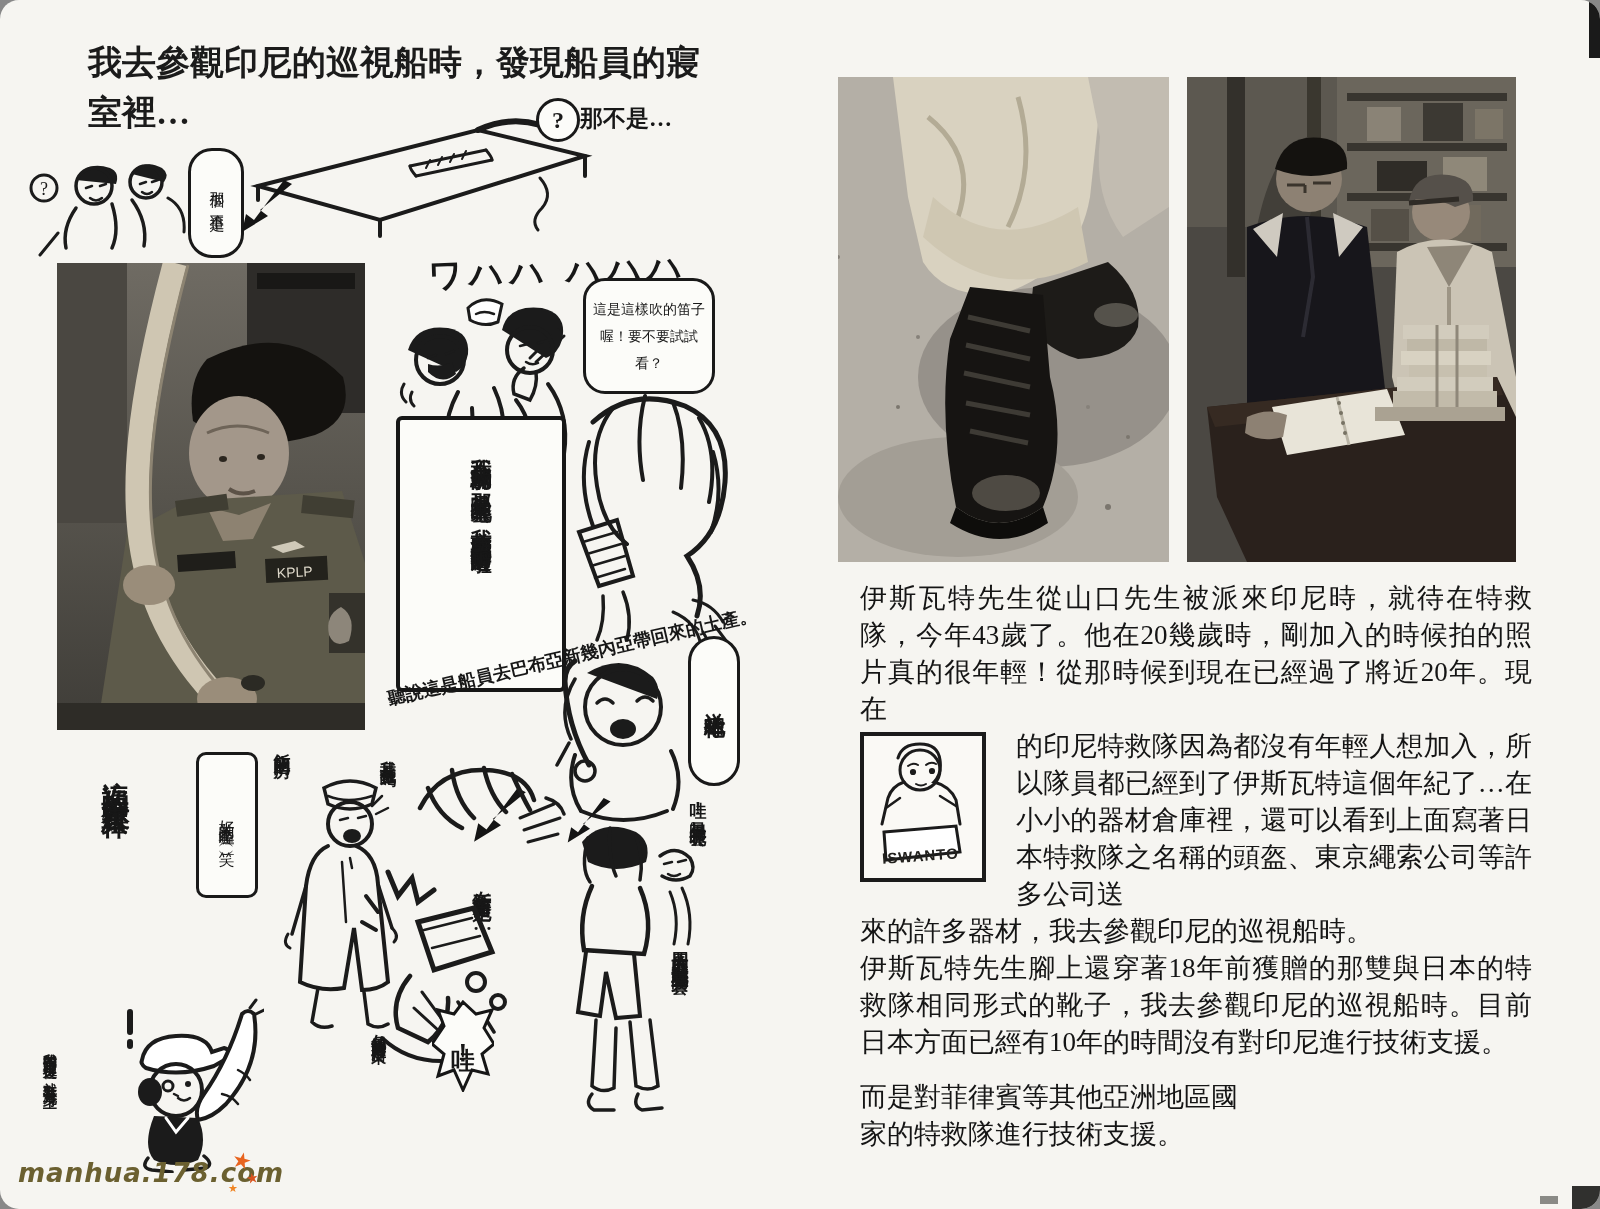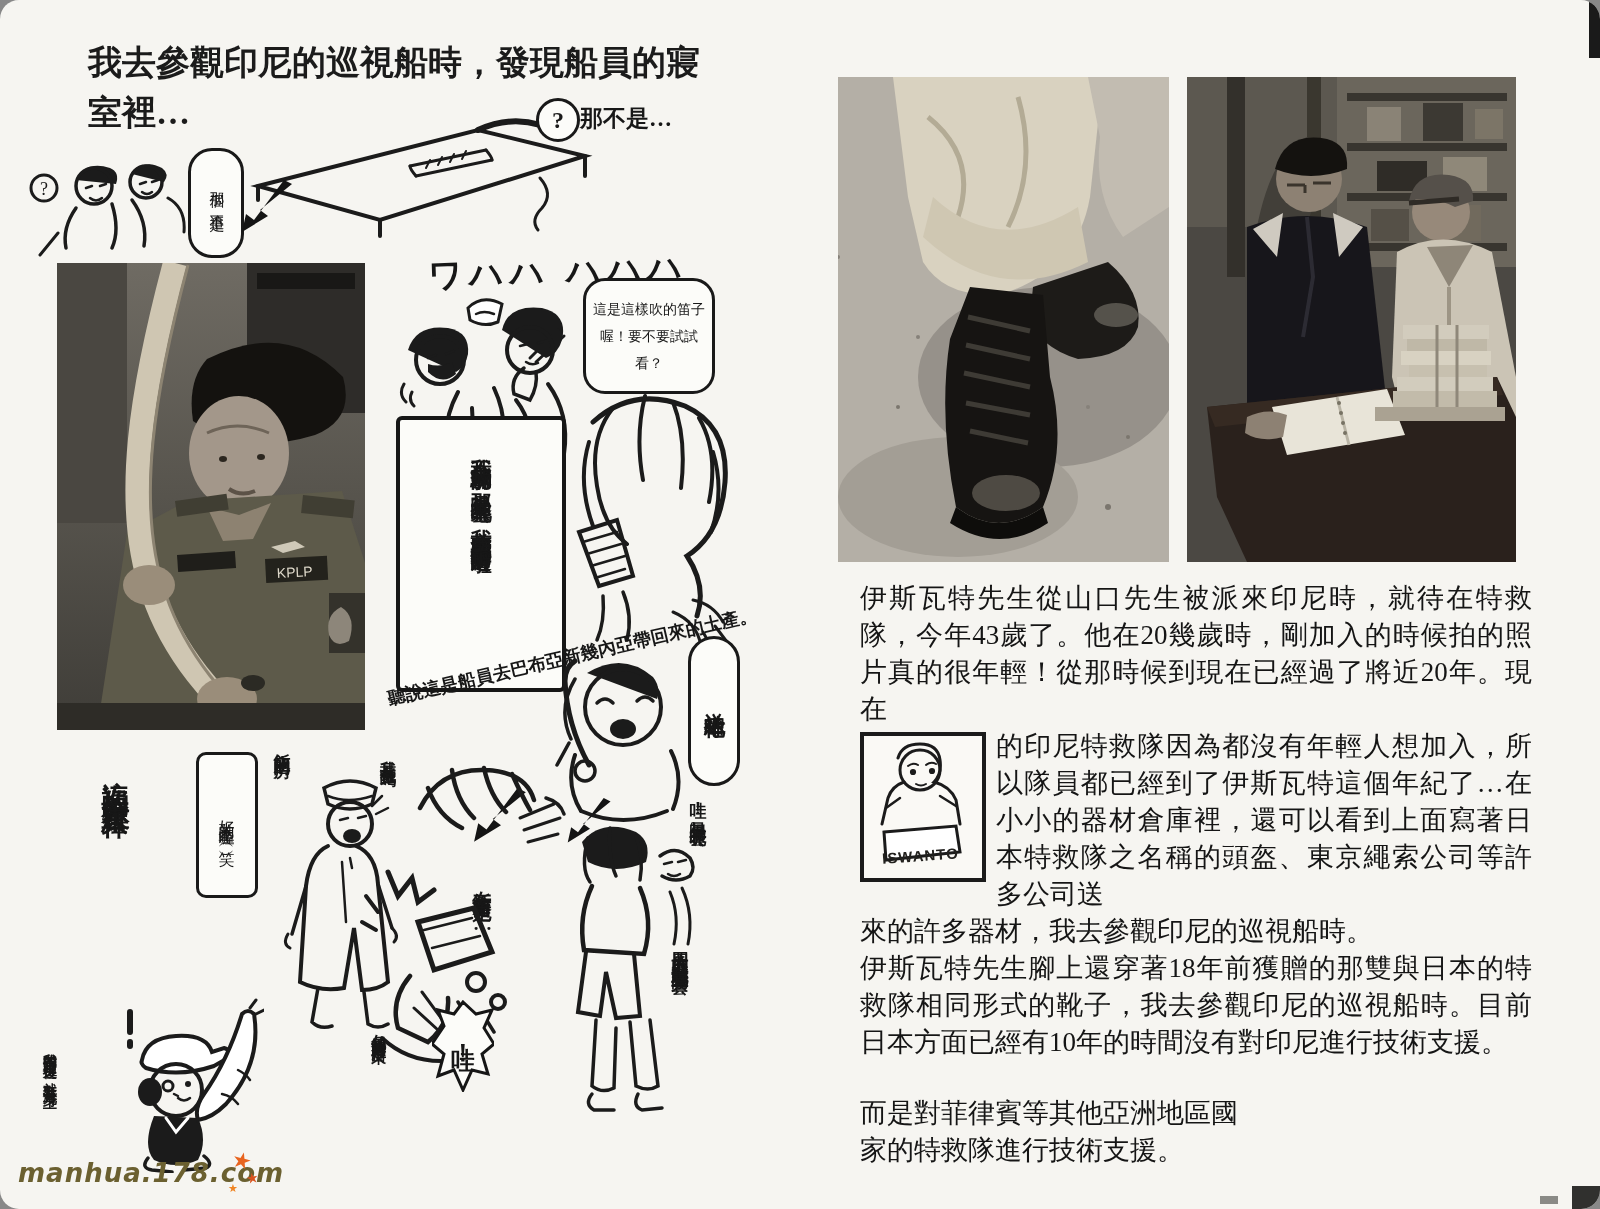--- a/index.html
+++ b/index.html
@@ -345,24 +345,24 @@
           <path d="M44,30 q5,-4 10,-1 M62,29 q5,-4 10,-1" stroke-width="2"></path>
           <circle cx="49" cy="36" r="1.6" fill="#1b1b1b"></circle>
             <circle cx="68" cy="35" r="1.6" fill="#1b1b1b"></circle>
           <path d="M52,48 q5,3 10,0" stroke-width="2"></path>
           <path d="M36,62 l-14,10 M76,60 l16,10" stroke-width="2.5"></path>
           <path d="M20,96 l72,-6 l4,26 l-74,8 z" fill="#fff" stroke-width="3"></path>
         </svg>
         <div style="position:absolute;left:18px;bottom:14px;width:80px;transform:rotate(-4deg);font-size:15px;font-weight:bold;
              font-family:'Liberation Sans',sans-serif;color:#22211e;letter-spacing:1px;">ISWANTO</div>
       </div>
-      <div class="para" style="width:556px;">的印尼特救隊因為都沒有年輕人想加入，所以隊員都已經到了伊斯瓦特這個年紀了…在小小的器材倉庫裡，還可以看到上面寫著日本特救隊之名稱的頭盔、東京繩索公司等許多公司送</div>
+      <div class="para" style="width:556px;margin-left:20px;">的印尼特救隊因為都沒有年輕人想加入，所以隊員都已經到了伊斯瓦特這個年紀了…在小小的器材倉庫裡，還可以看到上面寫著日本特救隊之名稱的頭盔、東京繩索公司等許多公司送</div>
     </div>
     <div class="para">來的許多器材，我去參觀印尼的巡視船時。</div>
     <div class="para">伊斯瓦特先生腳上還穿著18年前獲贈的那雙與日本的特救隊相同形式的靴子，我去參觀印尼的巡視船時。目前日本方面已經有10年的時間沒有對印尼進行技術支援。</div>
-    <div class="para" style="width:400px;margin-top:34px;text-align:left;">而是對菲律賓等其他亞洲地區國家的特救隊進行技術支援。</div>
+    <div class="para" style="width:400px;margin-top:18px;text-align:left;">而是對菲律賓等其他亞洲地區國家的特救隊進行技術支援。</div>
   </div>
 
   <div class="abs" style="left:1589px;top:0;width:11px;height:58px;background:#1a1a1a;"></div>
   <div class="abs" style="left:1572px;top:1186px;width:28px;height:23px;background:#30302e;"></div>
   <div class="abs" style="left:1540px;top:1196px;width:18px;height:8px;background:#8a8a86;"></div>
 
 </div>
 
 </body></html>

